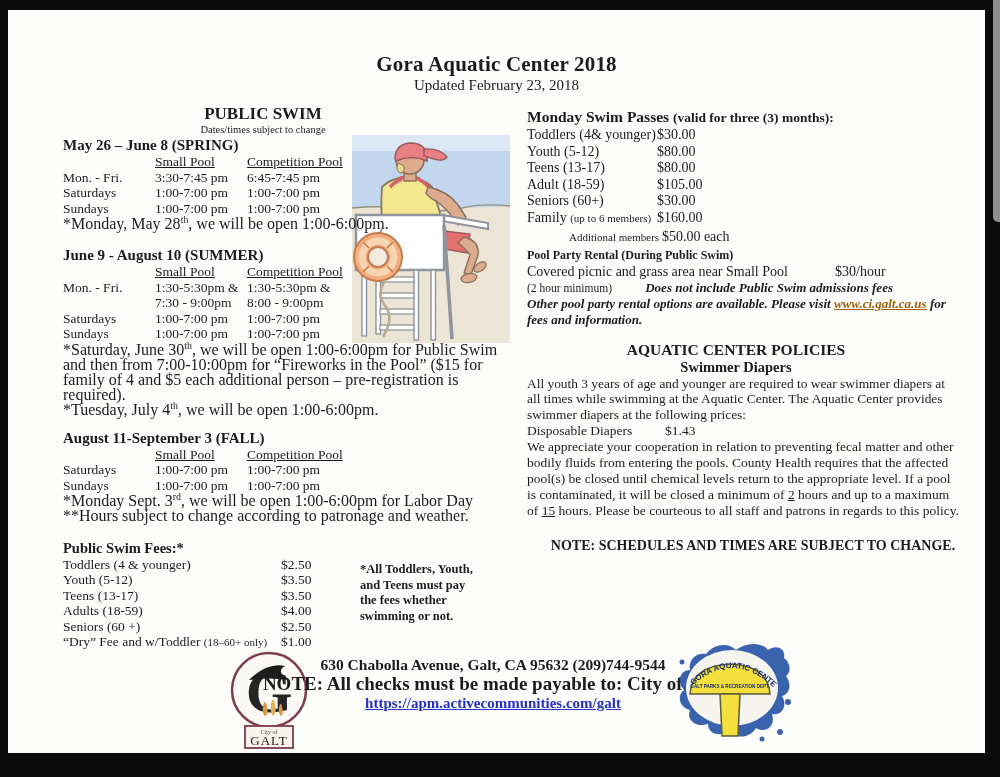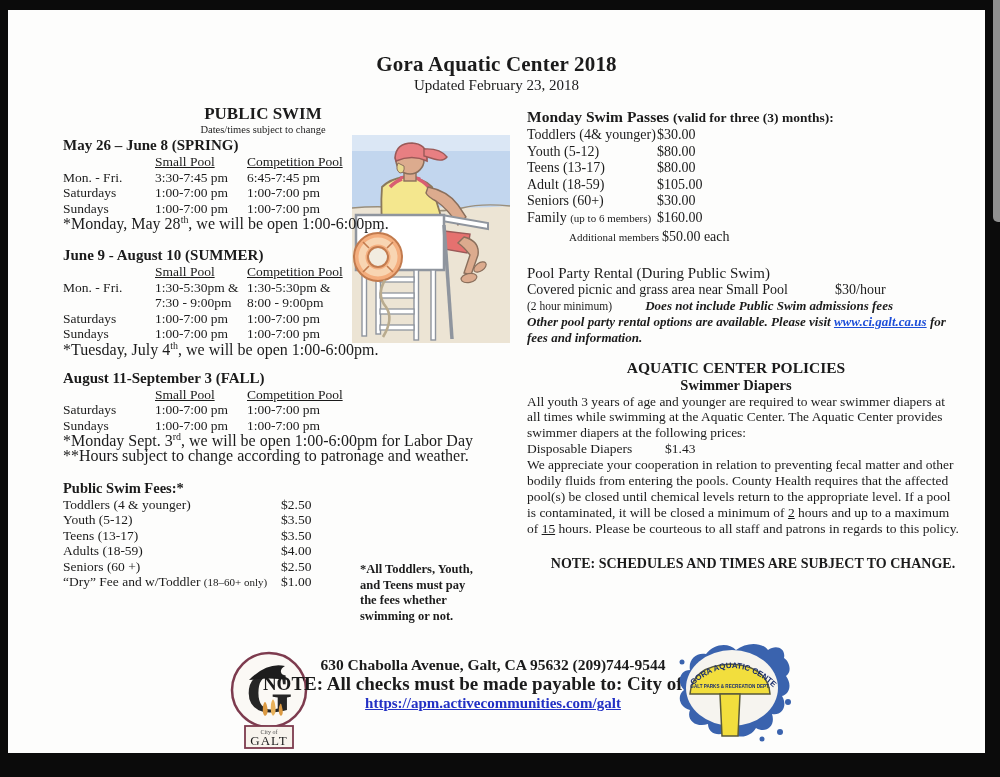--- a/index.html
+++ b/index.html
@@ -30,34 +30,34 @@
   .trow{display:flex;line-height:15.5px;font-size:13.5px;white-space:nowrap;}
   .tcell{flex:0 0 auto;}
   .c0{width:92px;} .c1{width:92px;} .c2{width:140px;}
   .th-underline{text-decoration:underline;}
   .note-line{font-size:16px;line-height:15px;width:444px;}
   .fees-title{font-size:14.5px;font-weight:bold;line-height:17px;margin-top:17px;}
   .price-row{display:flex;font-size:13.5px;line-height:15.4px;white-space:nowrap;}
   .col-left .plabel{width:218px;flex:0 0 auto;}
   .s-small{font-size:11px;}
   .s-u{text-decoration:underline;}
-  .s-link{color:#1d4ed8;text-decoration:underline;}
+  .s-link{color:#a16207;text-decoration:underline;}
   sup{font-size:.62em;line-height:0;}
   .fees-aside{position:absolute;left:352px;top:552px;width:124px;
     font-weight:bold;font-size:12.5px;line-height:15.5px;}
 
   
   .col-right{position:absolute;left:519px;top:98px;width:430px;}
   .pass-title{font-size:15.5px;font-weight:bold;line-height:18px;white-space:nowrap;}
   .pass-title-small{font-size:13.5px;}
   .passes .price-row{font-size:14px;line-height:16.6px;}
   .passes .plabel{width:130px;flex:0 0 auto;}
   .pass-additional{padding-left:42px;font-size:14px;line-height:20px;}
   .names-note{font-size:13.5px;line-height:16px;width:404px;margin-top:2px;}
-  .party-title{font-size:15px;font-weight:normal;line-height:17px;margin-top:18px;}
+  .party-title{font-size:12px;font-weight:bold;line-height:17px;}
   .party-line1{display:flex;font-size:14px;line-height:16px;}
   .party-area{width:308px;flex:0 0 auto;}
   .party-line2{font-size:13px;line-height:16px;}
   .party-min{font-size:11.5px;}
   .party-disclaimer{font-style:italic;font-weight:bold;margin-left:30px;}
   .party-more{font-style:italic;font-weight:bold;font-size:13px;line-height:16px;width:430px;}
   .policies-title{text-align:center;font-size:15.5px;font-weight:bold;line-height:18px;margin-top:13px;width:418px;}
   .policy-sub{text-align:center;font-size:14.5px;font-weight:bold;line-height:17px;width:418px;}
   .policy-body{font-size:13.4px;line-height:15.7px;width:430px;}
   .diaper-item{display:flex;font-size:13.5px;line-height:16px;}
@@ -188,20 +188,21 @@
           <span class="tcell c1">1:00-7:00 pm</span>
           <span class="tcell c2">1:00-7:00 pm</span>
         </div>
         <div class="trow">
           <span class="tcell c0">Sundays</span>
           <span class="tcell c1">1:00-7:00 pm</span>
           <span class="tcell c2">1:00-7:00 pm</span>
         </div>
       </div>
     <div>
+        <div class="note-line"><span>*Saturday, June 30</span><sup>th</sup><span>, we will be open 1:00-6:00pm for Public Swim and then from 7:00-10:00pm for “Fireworks in the Pool” ($15 for family of 4 and $5 each additional person – pre-registration is required).</span></div>
         <div class="note-line"><span>*Tuesday, July 4</span><sup>th</sup><span>, we will be open 1:00-6:00pm.</span></div>
       </div>
 
     <div class="sec-title mt-fall">August 11-September 3 (FALL)</div>
     <div class="trow">
       <span class="tcell c0"></span>
       <span class="tcell c1"><span class="th-underline">Small Pool</span></span>
       <span class="tcell c2"><span class="th-underline">Competition Pool</span></span>
     </div>
     <div>

